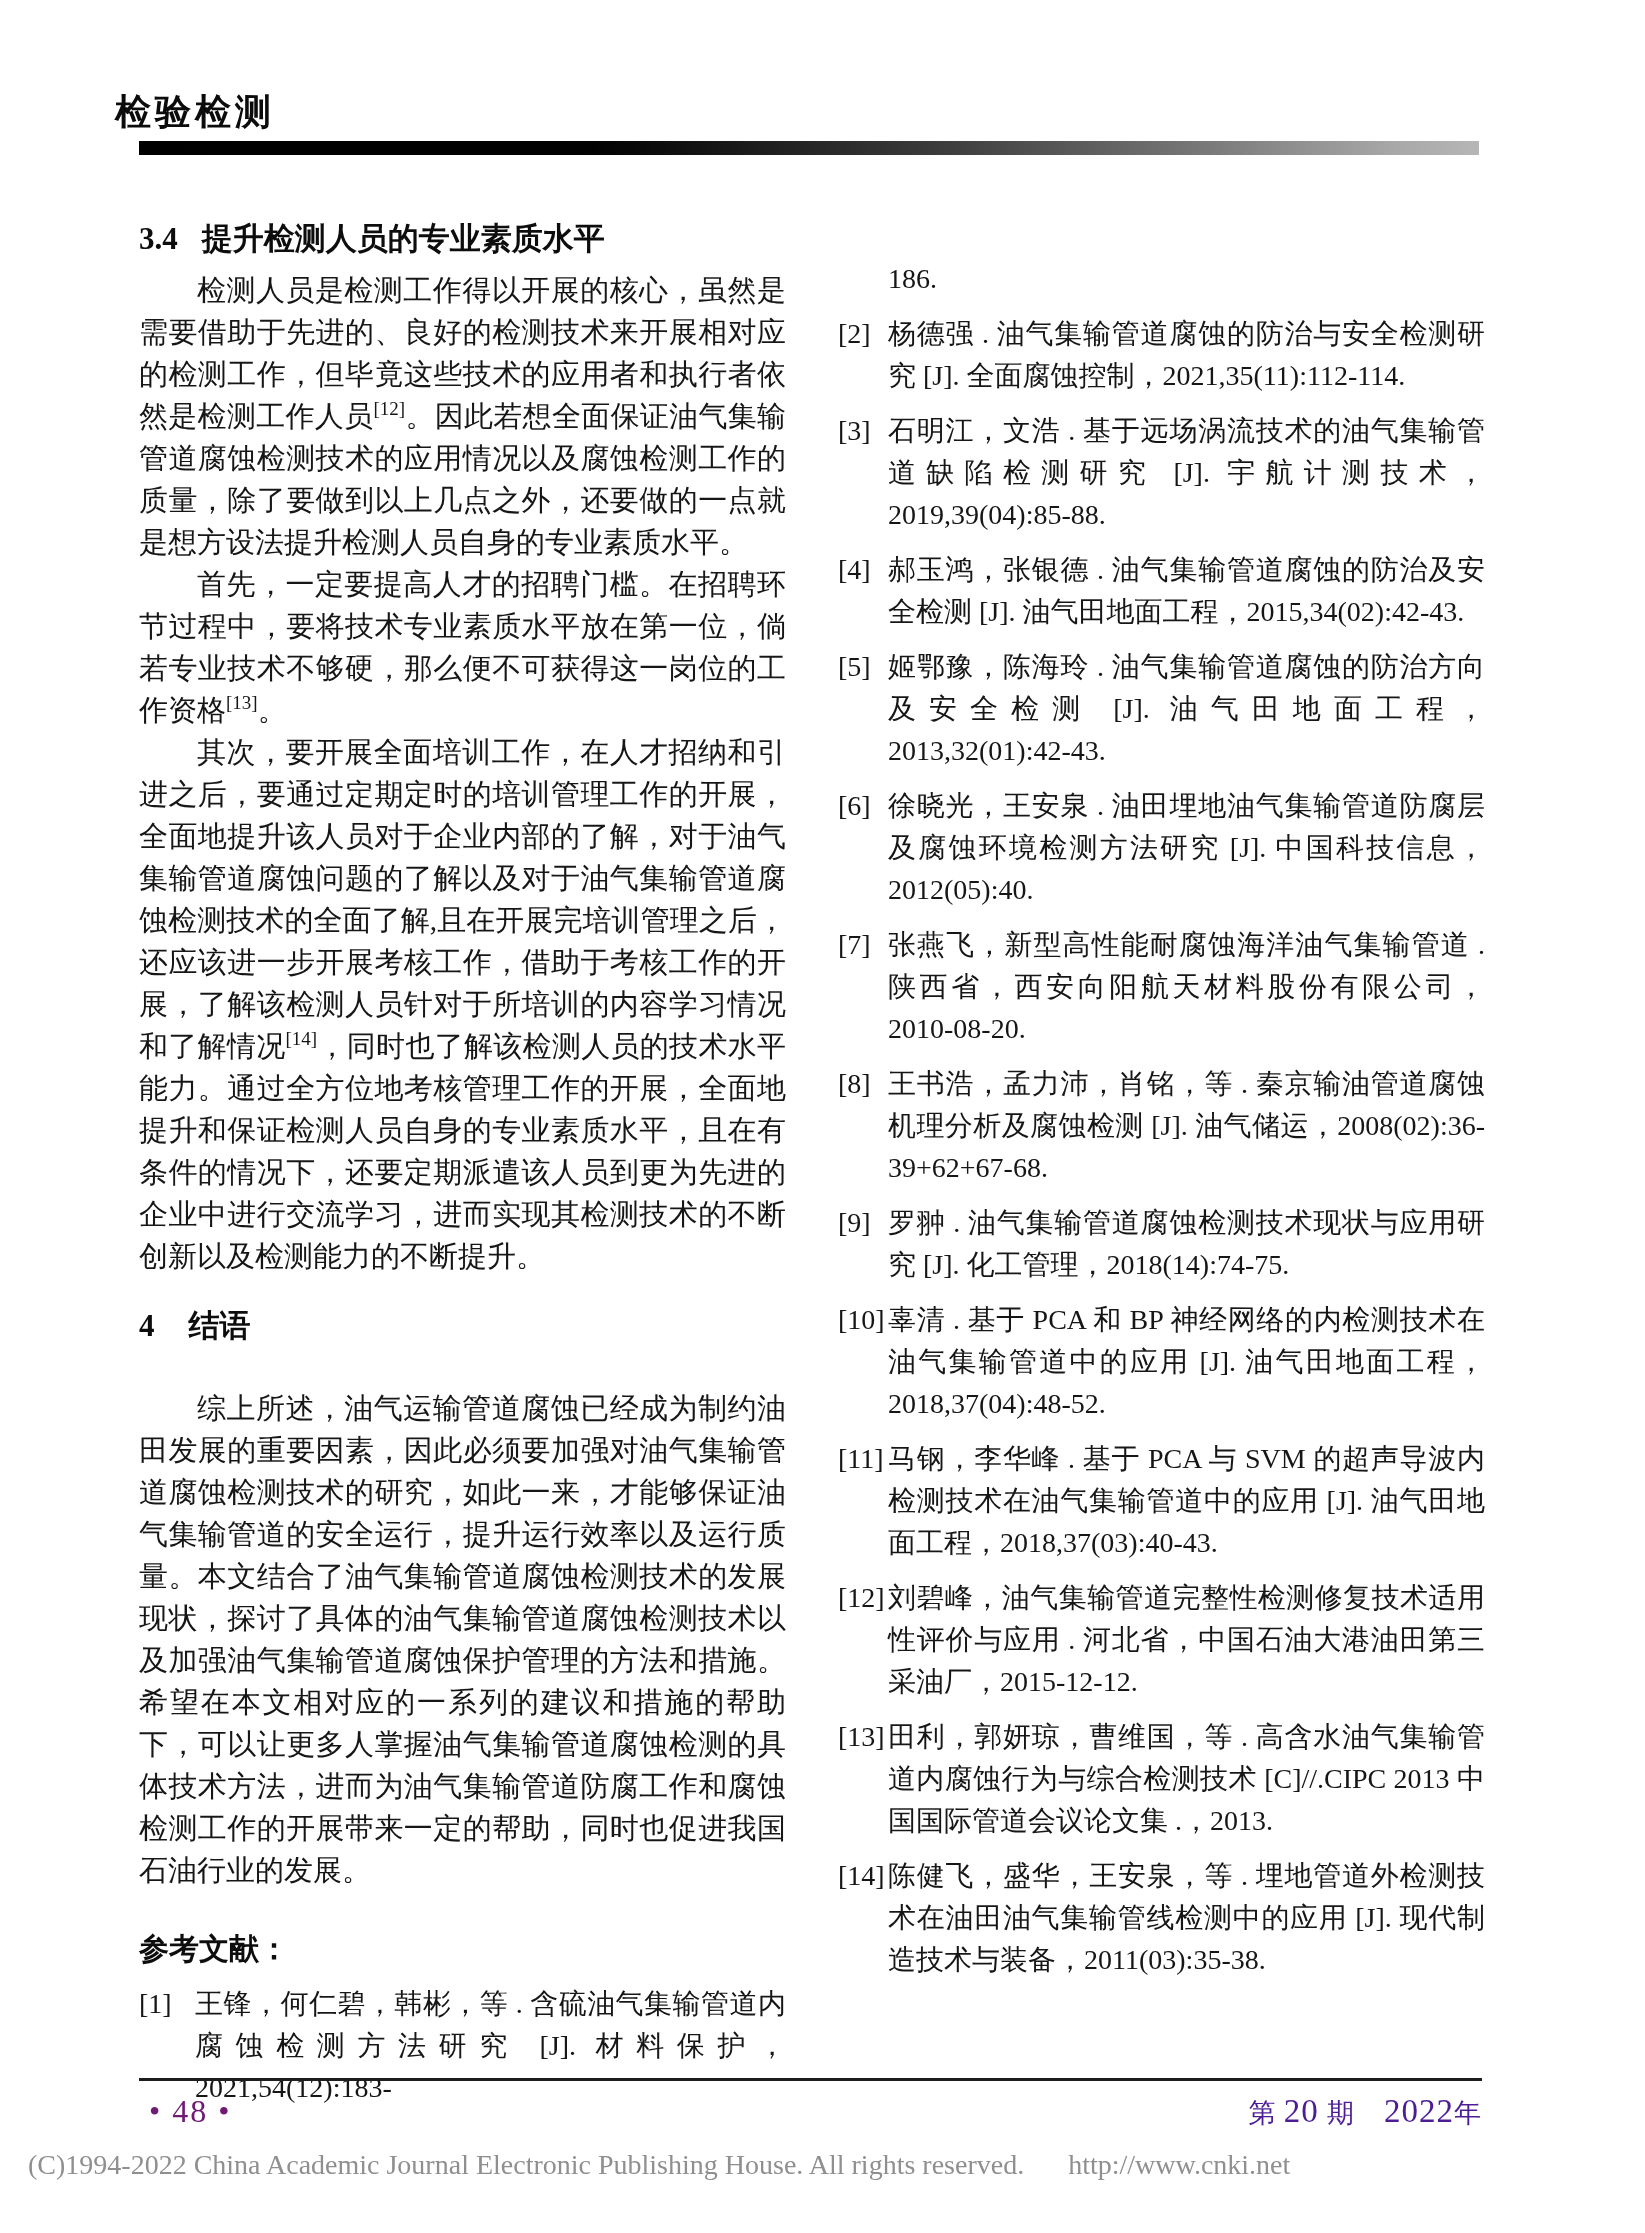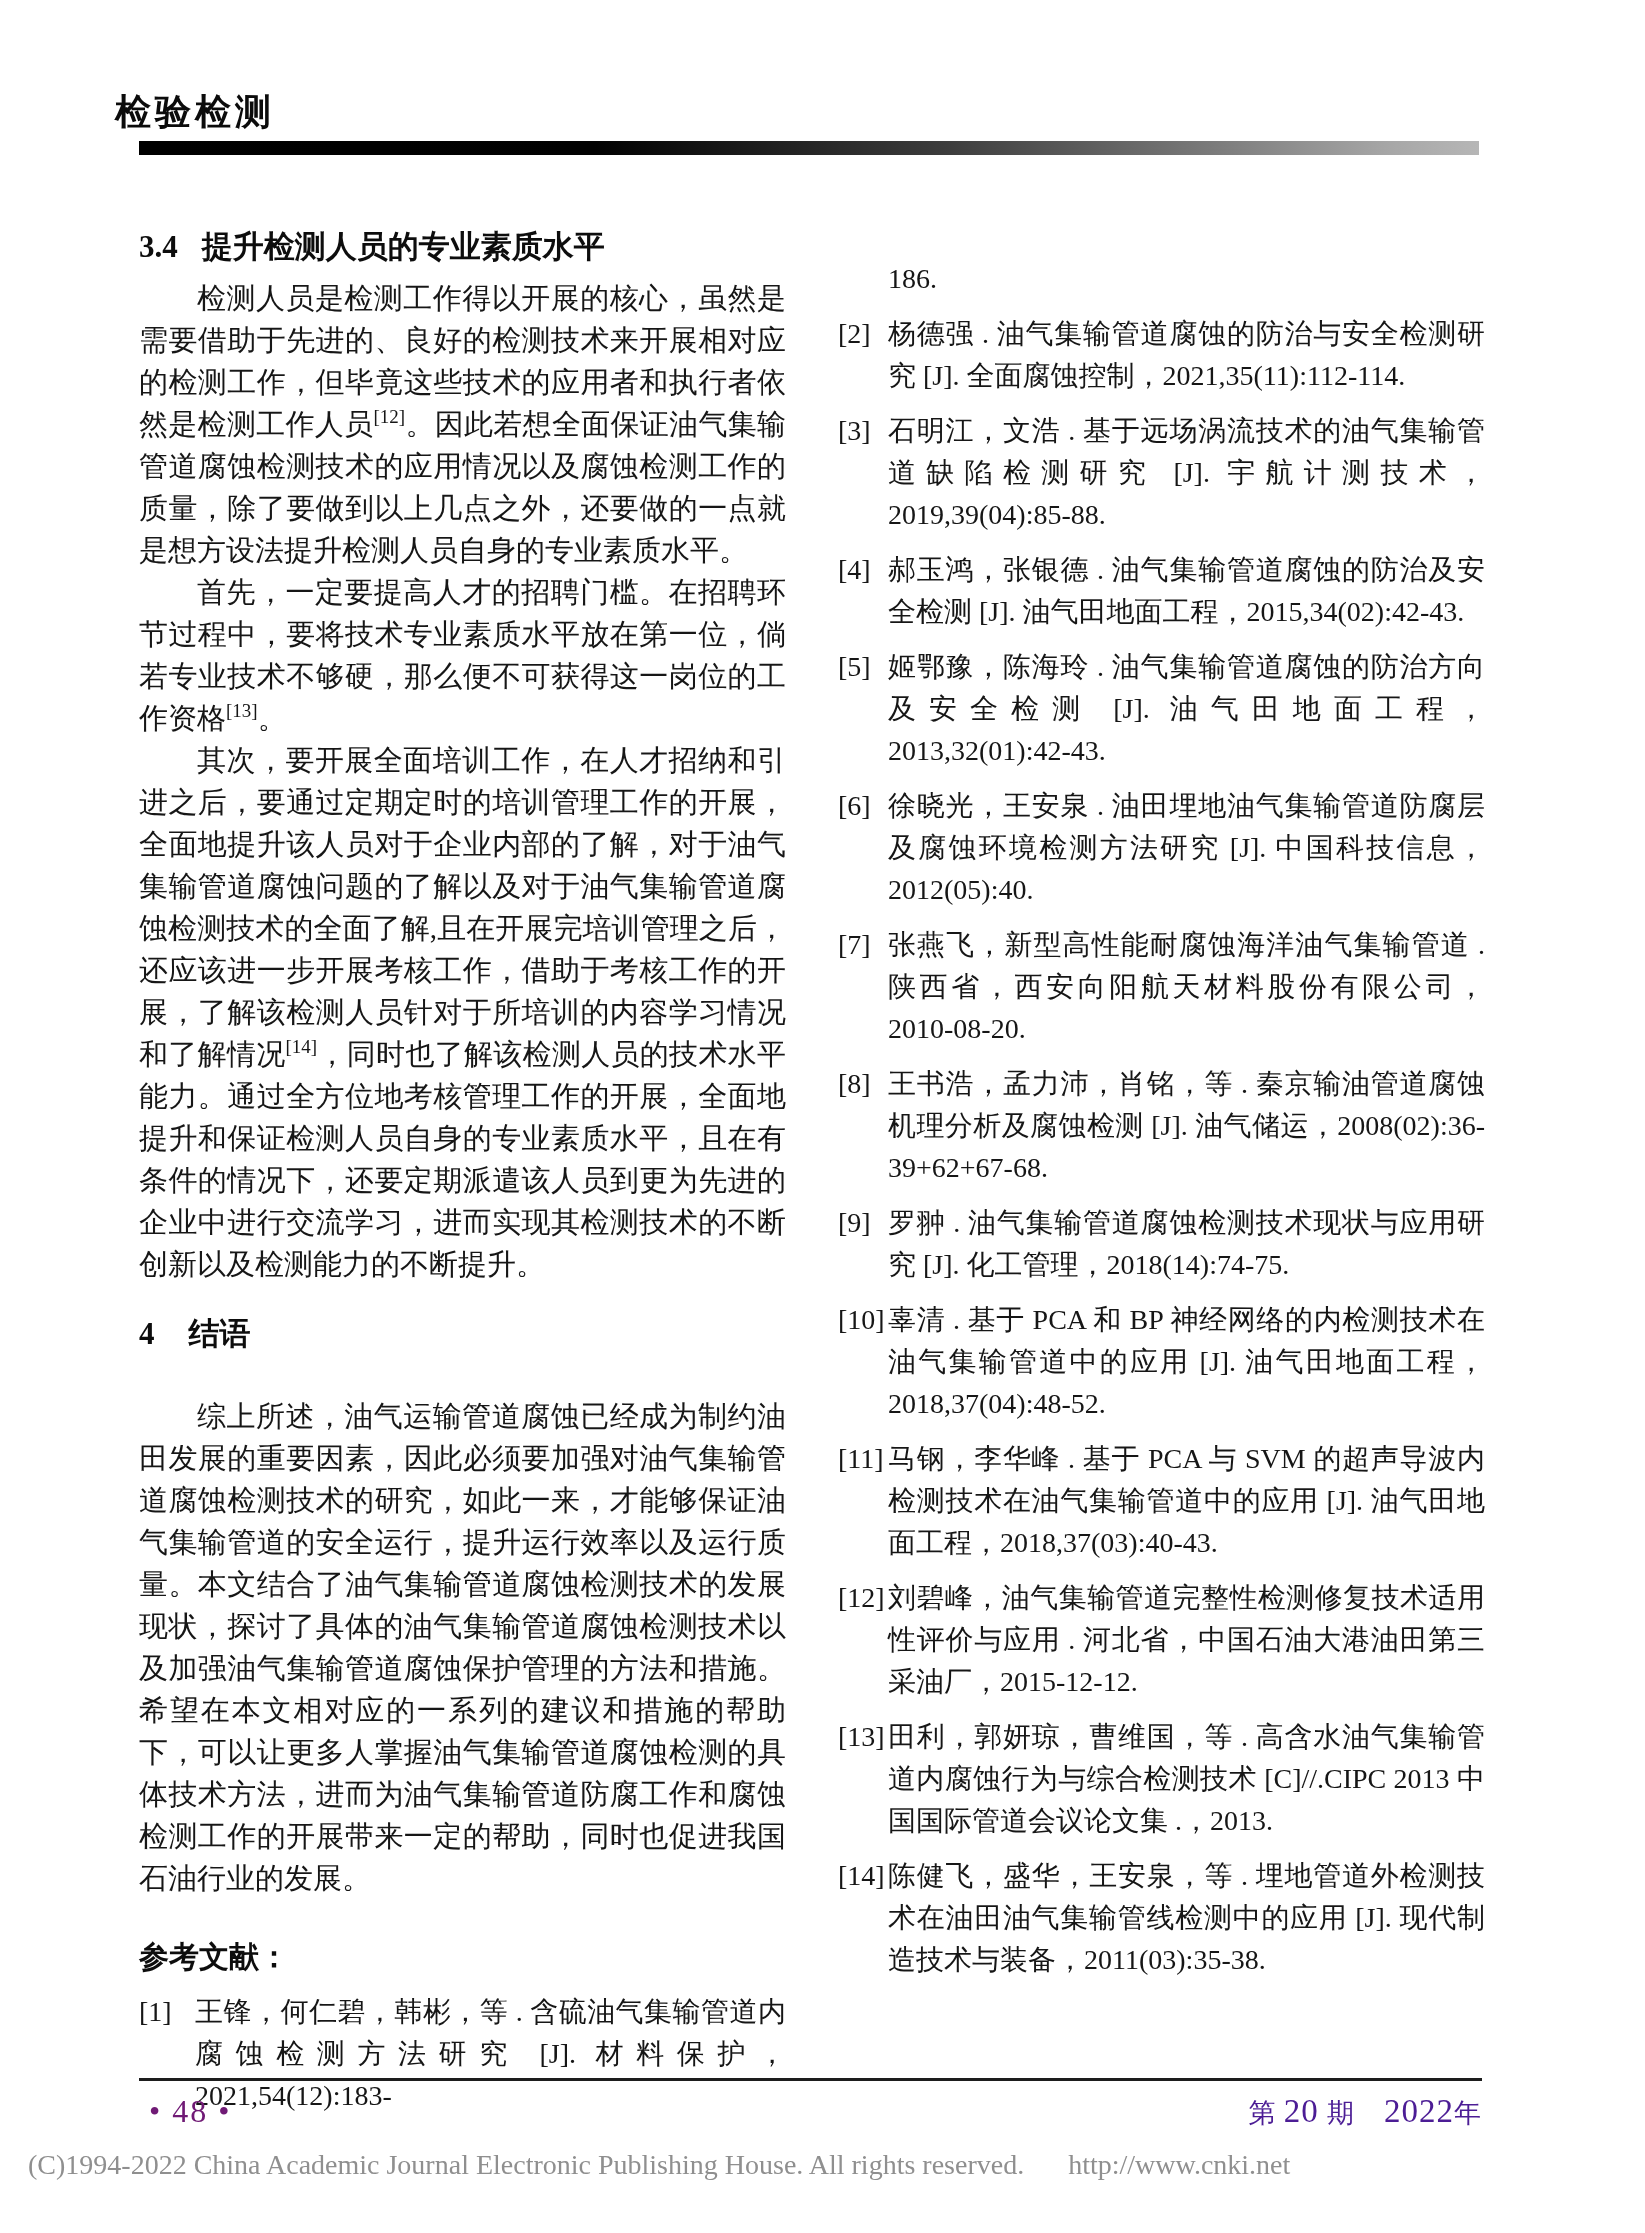--- a/index.html
+++ b/index.html
@@ -22,21 +22,21 @@
     background:linear-gradient(90deg,#000 0%,#020202 34%,#3c3c3c 60%,#7a7a7a 80%,#a6a6a6 93%,#b6b6b6 100%);
   }
 
   
   .col-left  { position:absolute; left:139px; top:217px; width:647px; }
   .col-right { position:absolute; left:838px; top:245px; width:647px; }
 
   .sec-heading {
     font-family:"Liberation Sans","DejaVu Sans",sans-serif;
     font-weight:bold; font-size:31px; line-height:44px;
-    color:#0d0d0d; margin:8px 0 8px 0;
+    color:#0d0d0d; margin:0 0 8px 0;
   }
   .sec-heading .sec-num {
     font-family:"Liberation Serif","DejaVu Serif",serif;
     font-weight:bold; margin-right:24px;
   }
   .sec-heading.h-conclusion { margin-top:26px; margin-bottom:38px; line-height:46px; }
   .sec-heading.h-conclusion .sec-num { margin-right:34px; }
 
   .para {
     margin:0; font-size:29px; line-height:42px;

